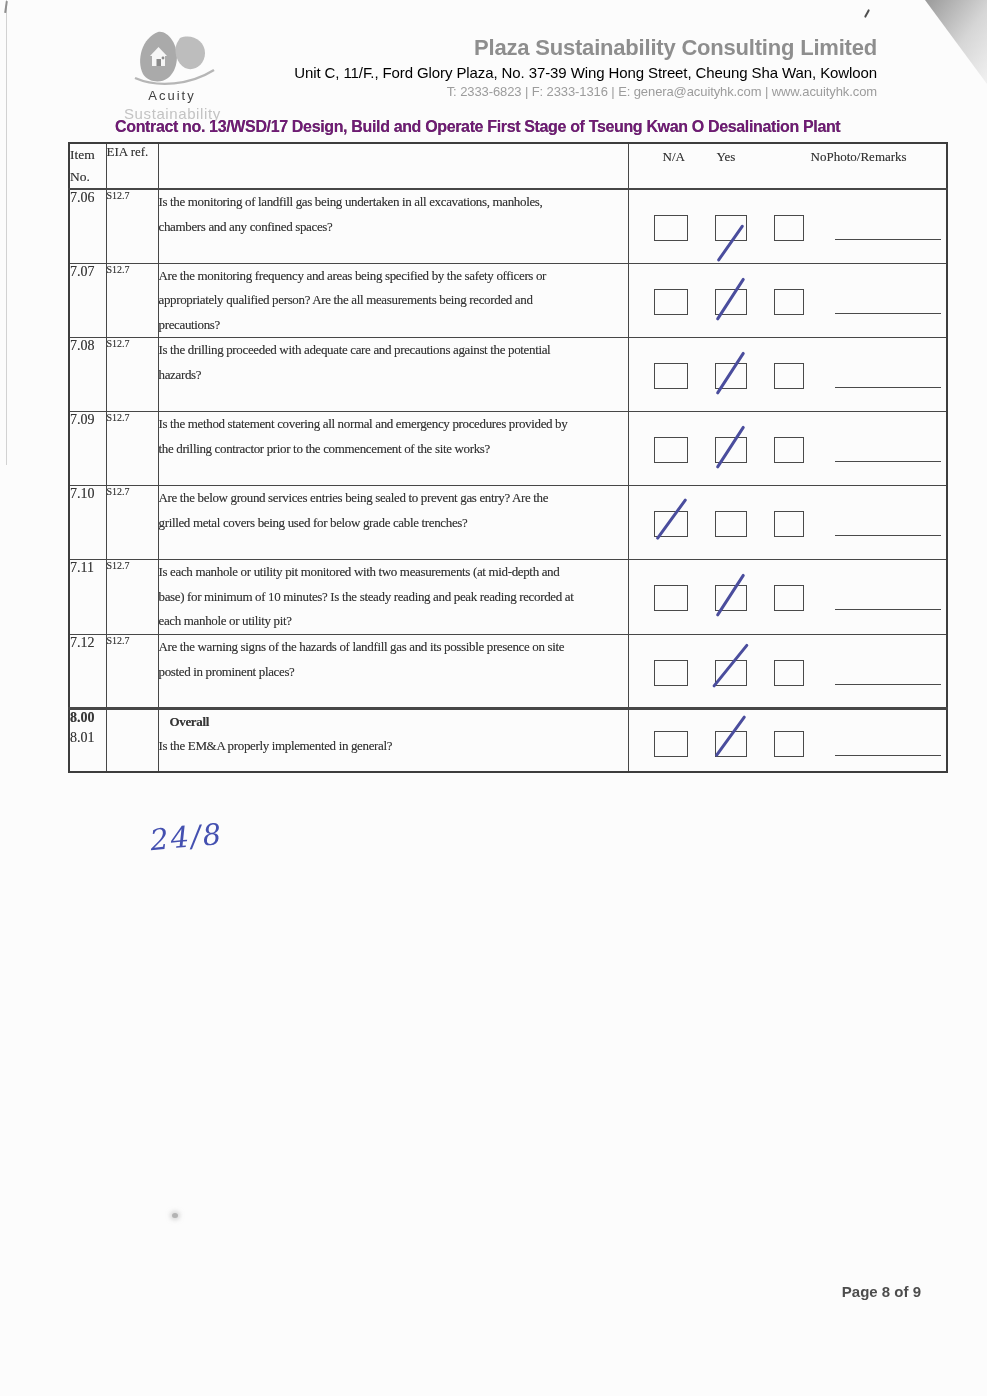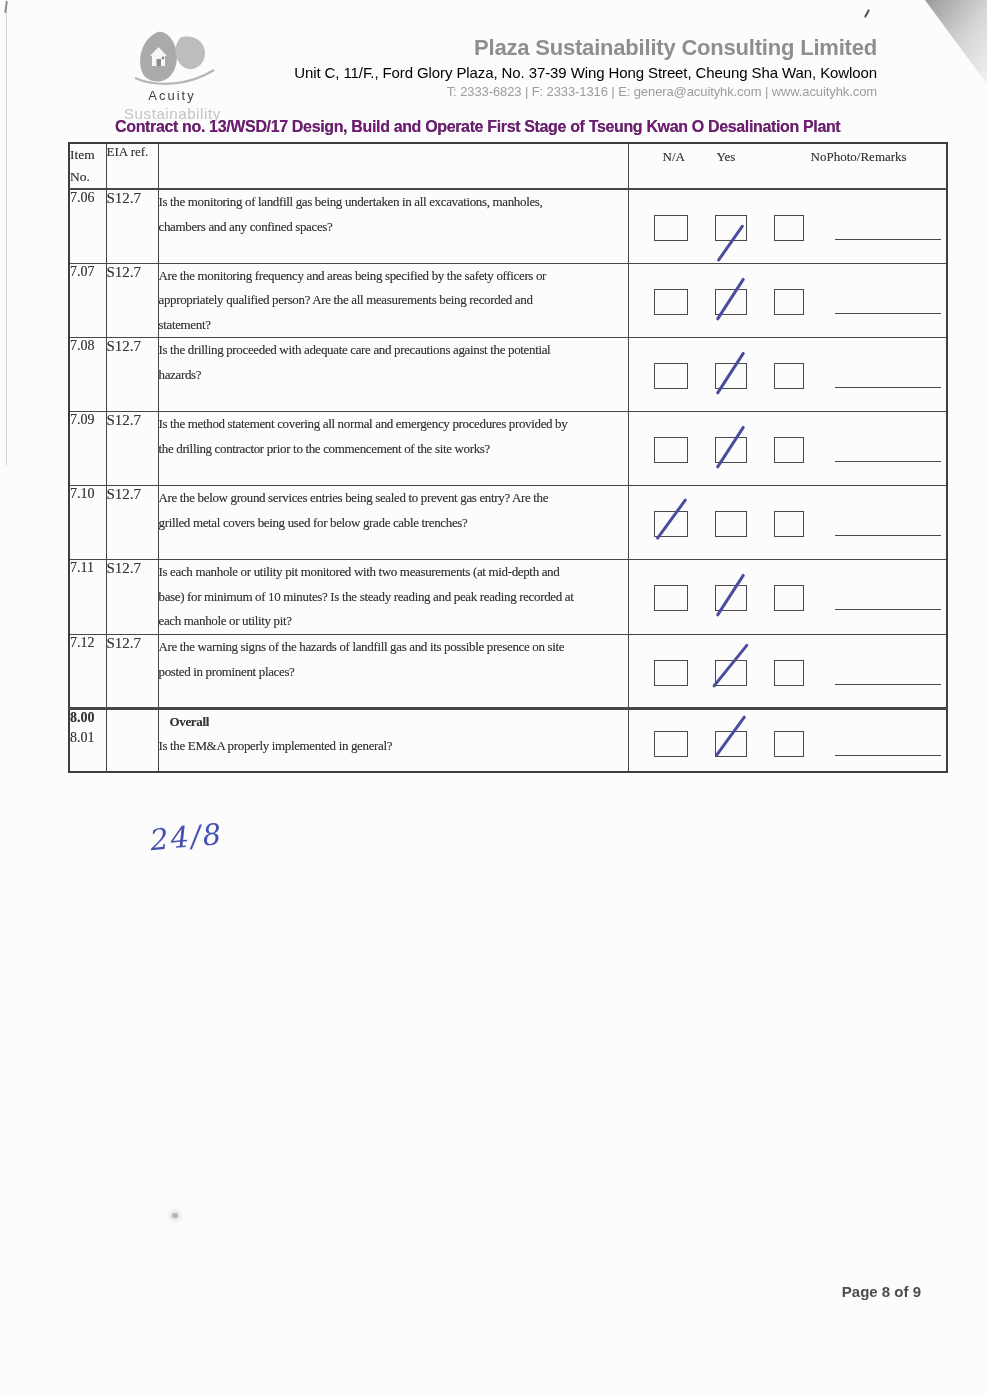--- a/index.html
+++ b/index.html
@@ -53,21 +53,21 @@
   .hdr-no    { left:146px;margin-left:36px; }
   .hdr-photo { left:198px; }
 
   .row { height:74px; }
   .row-overall { height:63px; }
   .row-overall td { border-top-width:3px; }
 
   .c-item-cell { font-size:14px; padding:6px 0 0 3px; }
   .item2 { display:block; margin-top:4px; }
   .bold { font-weight:bold; }
-  .c-eia-cell { font-size:15px; padding:6px 0 0 3px; }
+  .c-eia-cell { font-size:10px; padding:6px 0 0 3px; }
   .c-q-cell { padding:5px 4px 0 4px; }
   .qline { font-size:13px; line-height:24.6px; letter-spacing:-.35px; white-space:nowrap; }
   .q-bold { font-weight:bold;padding-left:11px; }
   .row-overall .qline { line-height:24px; }
 
   .box { position:absolute; top:25px; height:24px; width:30px; border:1.8px solid #4a4a4a; background:transparent; }
   .box-na  { left:25px; width:32px; }
   .box-yes { left:86px; }
   .box-no  { left:145px; width:28px; }
   .remarks-line { position:absolute; left:206px; top:25px; width:106px; height:24px; border-bottom:1.9px solid #4a4a4a; }
@@ -174,21 +174,21 @@
             <span class="remarks-line"></span>
             <span class="tick tick-yes low"></span>
           </td>
         </tr>
         <tr class="row">
           <td class="c-item-cell"><span>7.07</span></td>
           <td class="c-eia-cell"><span>S12.7</span></td>
           <td class="c-q-cell">
             <div class="qline">Are the monitoring frequency and areas being specified by the safety officers or</div>
             <div class="qline">appropriately qualified person? Are the all measurements being recorded and</div>
-            <div class="qline">statement?</div>
+            <div class="qline">precautions?</div>
           </td>
           <td class="c-ans-cell">
             <span class="box box-na"></span>
             <span class="box box-yes"></span>
             <span class="box box-no"></span>
             <span class="remarks-line"></span>
             <span class="tick tick-yes"></span>
           </td>
         </tr>
         <tr class="row">

